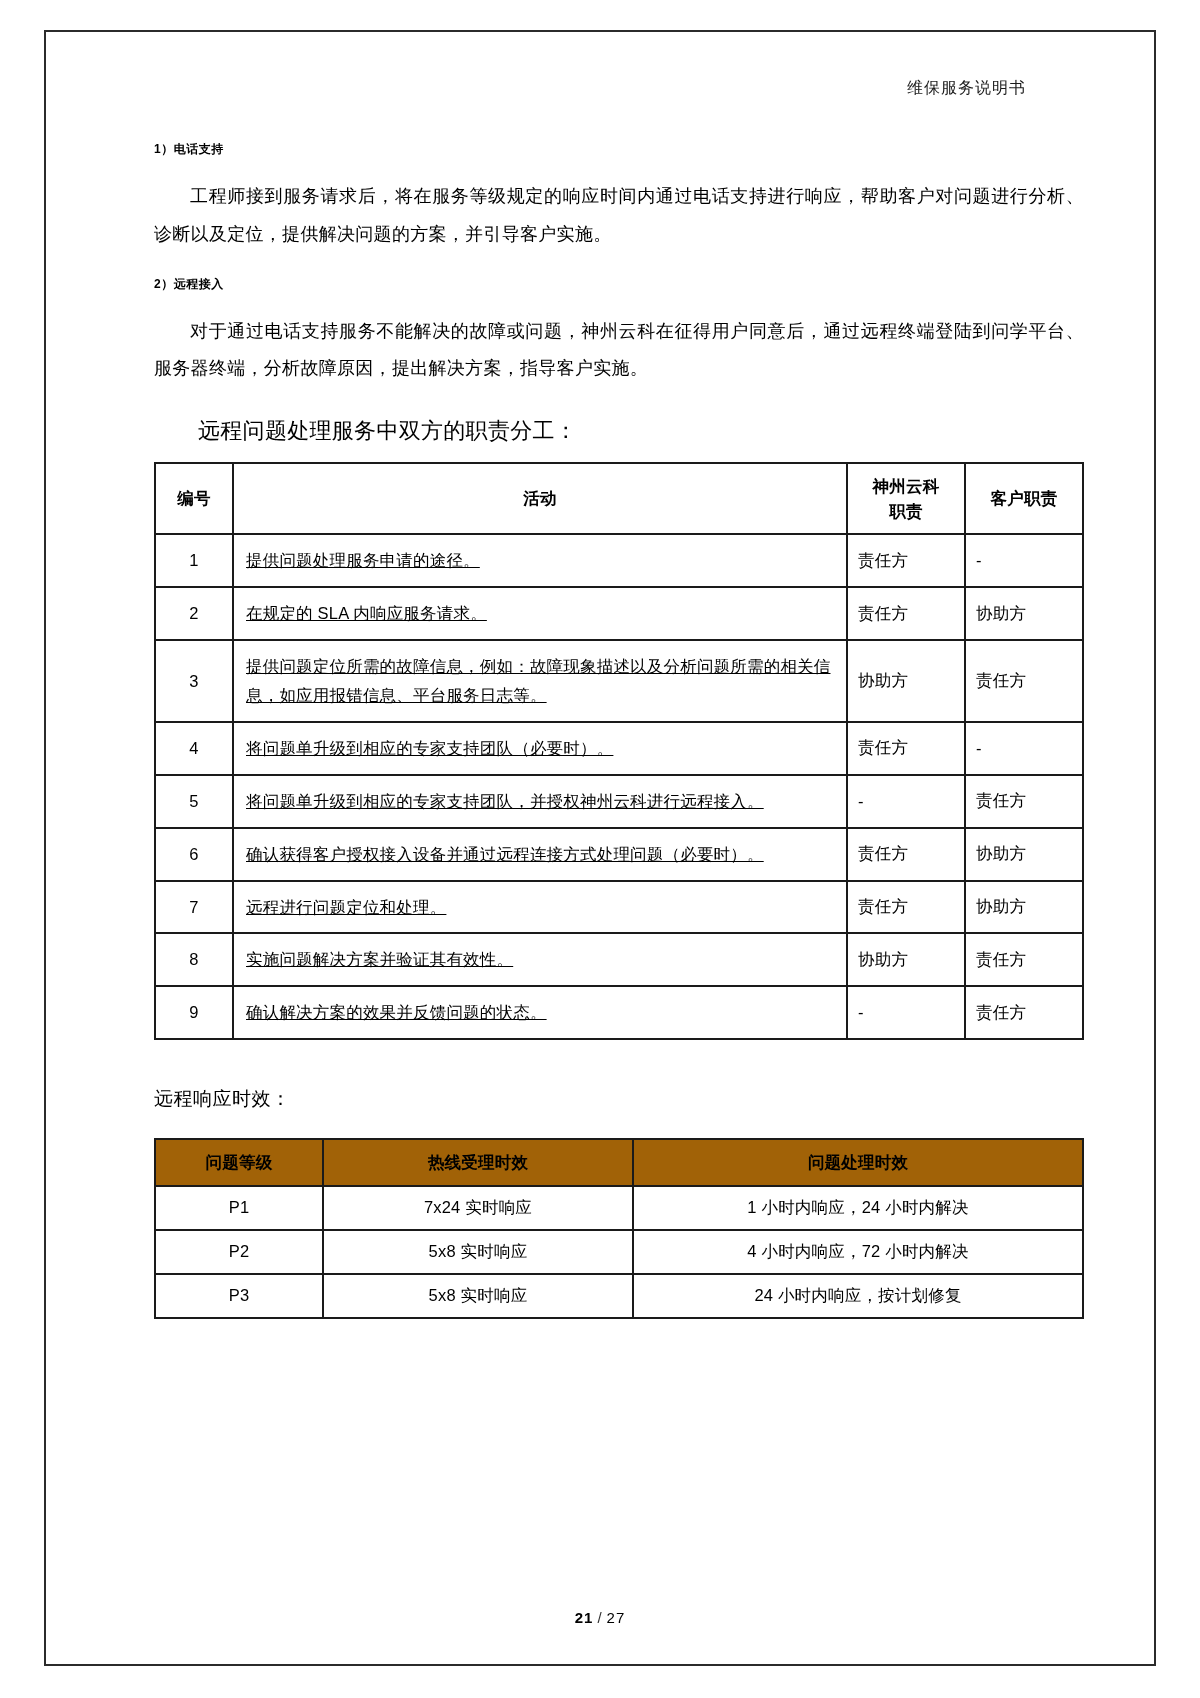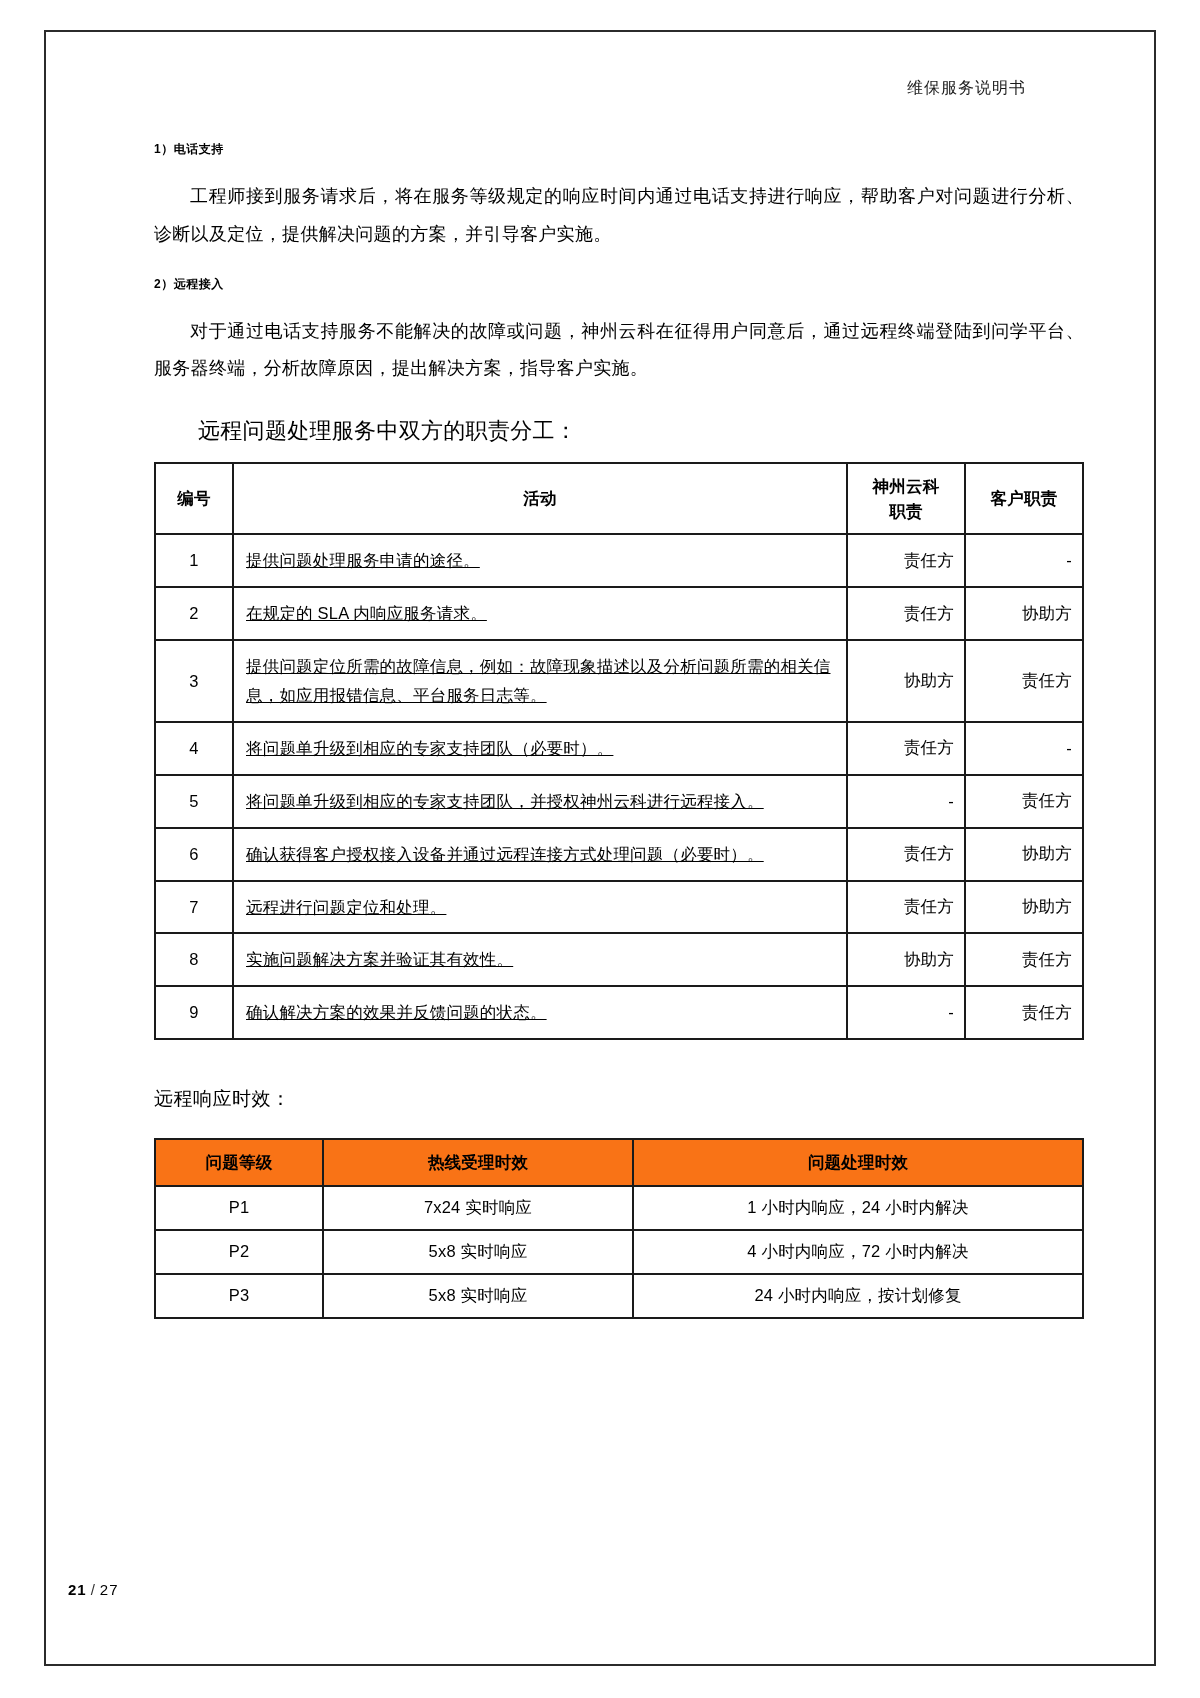--- a/index.html
+++ b/index.html
@@ -88,51 +88,50 @@
     text-align: center;
     line-height: 1.5;
   }
   
   .t1 col.c1 { width: 78px; }
   .t1 col.c2 { width: auto; }
   .t1 col.c3 { width: 118px; }
   .t1 col.c4 { width: 118px; }
   .t1 td.num { text-align: center; font-size: 16.5px; }
   .t1 td.act { text-align: left; line-height: 1.75; padding: 11px 12px; text-decoration: underline; }
-  .t1 td.role { text-align: right; }
+  .t1 td.role { text-align: left; }
 
   .subtitle {
     font-size: 19px;
     margin: 46px 0 26px 0;
     letter-spacing: 0.5px;
   }
 
   
   .t2 { width: 100%; }
   .t2 col.c1 { width: 168px; }
   .t2 col.c2 { width: 310px; }
   .t2 col.c3 { width: auto; }
   .t2 th {
-    background: #f97316;
+    background: #a16207;
     padding: 20px 8px;
   }
   .t2 td {
     text-align: center;
     padding: 17px 8px;
   }
 
   .footer {
     position: absolute;
     left: 0;
     right: 0;
-    bottom: 68px;
-    text-align: left;
+    bottom: 40px;
+    text-align: center;
     font-size: 15px;
     letter-spacing: 1px;
-    margin-left: 24px;
   }
   .footer .pagenum { font-weight: bold; }
   .footer .sep { margin: 0 4px; color: #333; }
 </style>
 </head>
 <body>
 
 <div class="page">
   <div class="page-border"></div>
 

